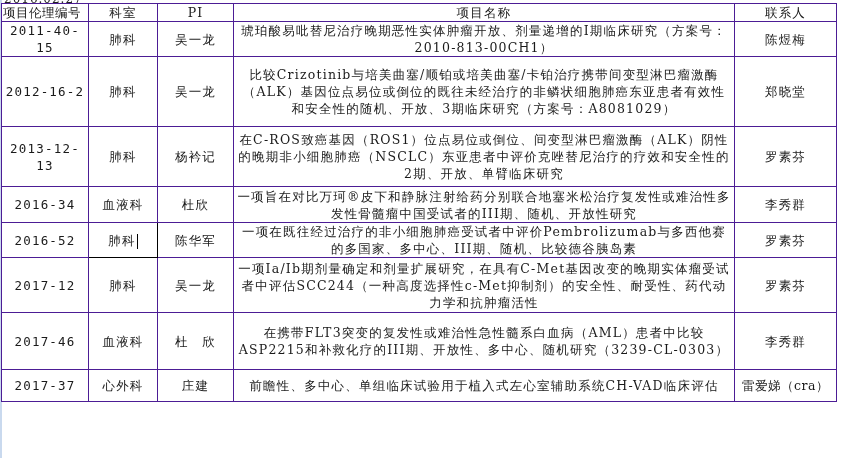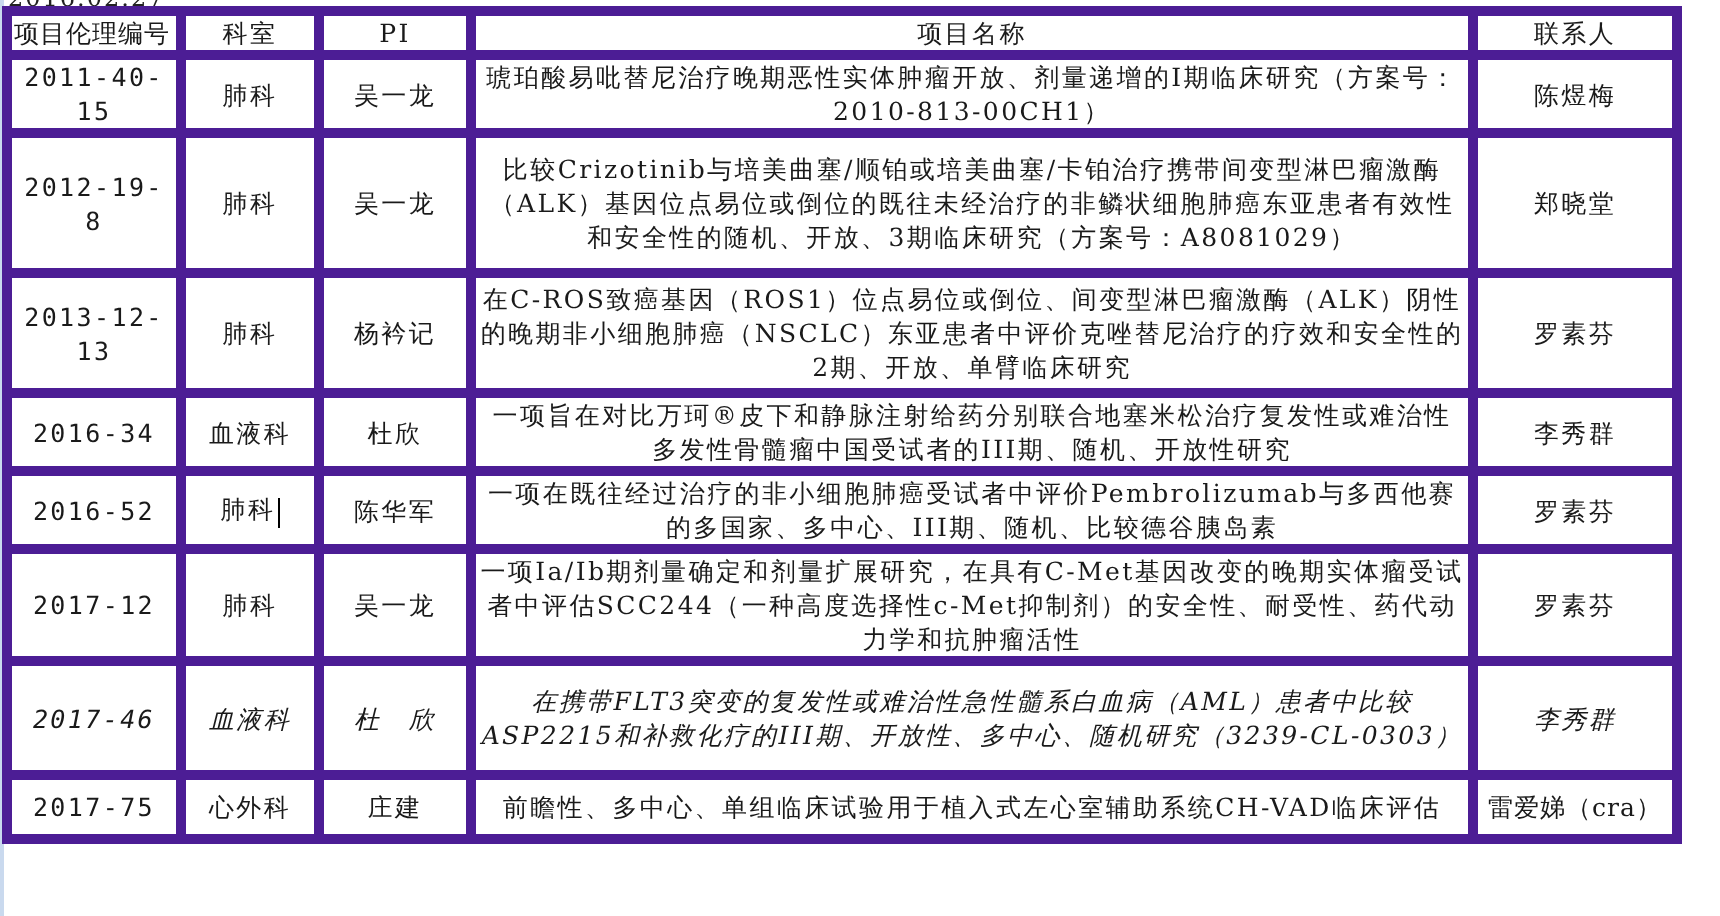--- a/index.html
+++ b/index.html
@@ -18,21 +18,21 @@
   }
   .clipped-row span {
     position: absolute; left: 4px; top: 0; font-size: 12px; letter-spacing: 1px; color:#222;
   }
   table.sheet {
     position: absolute; left: 1px; top: 3px;
     border-collapse: collapse; table-layout: fixed;
     font-size: 12.5px; line-height: 17px;
   }
   table.sheet td, table.sheet th {
-    border: 5px solid #4c1d95; padding: 0 2px; text-align: center; vertical-align: middle;
+    border: 1px solid #4c1d95; padding: 0 2px; text-align: center; vertical-align: middle;
     font-weight: normal; overflow: hidden; letter-spacing: 1.2px;
   }
   table.sheet th { height: 17px; font-size: 12.5px; }
   .c1 { width: 87px; }
   .c2 { width: 69px; }
   .c3 { width: 76px; }
   .c4 { width: 501px; }
   .c5 { width: 102px; }
   td.title { letter-spacing: 1.6px; padding: 0 4px; }
   td.mono { font-family: "DejaVu Sans Mono", "Liberation Mono", monospace; font-size: 12.5px; letter-spacing: 0.4px; margin-left: 32px; }
@@ -71,21 +71,21 @@
   </thead>
   <tbody>
     <tr style="height:34px;">
       <td class="mono">2011-40-15</td>
       <td>肺科</td>
       <td>吴一龙</td>
       <td class="title">琥珀酸易吡替尼治疗晚期恶性实体肿瘤开放、剂量递增的I期临床研究（方案号：2010-813-00CH1）</td>
       <td>陈煜梅</td>
     </tr>
     <tr style="height:70px;">
-      <td class="mono">2012-19-8</td>
+      <td class="mono">2012-16-2</td>
       <td>肺科</td>
       <td>吴一龙</td>
       <td class="title">比较Crizotinib与培美曲塞/顺铂或培美曲塞/卡铂治疗携带间变型淋巴瘤激酶（ALK）基因位点易位或倒位的既往未经治疗的非鳞状细胞肺癌东亚患者有效性和安全性的随机、开放、3期临床研究（方案号：A8081029）</td>
       <td>郑晓堂</td>
     </tr>
     <tr style="height:60px;">
       <td class="mono">2013-12-13</td>
       <td>肺科</td>
       <td>杨衿记</td>
       <td class="title">在C-ROS致癌基因（ROS1）位点易位或倒位、间变型淋巴瘤激酶（ALK）阴性的晚期非小细胞肺癌（NSCLC）东亚患者中评价克唑替尼治疗的疗效和安全性的2期、开放、单臂临床研究</td>
@@ -105,29 +105,29 @@
       <td class="title">一项在既往经过治疗的非小细胞肺癌受试者中评价Pembrolizumab与多西他赛的多国家、多中心、III期、随机、比较德谷胰岛素</td>
       <td>罗素芬</td>
     </tr>
     <tr style="height:55px;">
       <td class="mono">2017-12</td>
       <td>肺科</td>
       <td>吴一龙</td>
       <td class="title">一项Ia/Ib期剂量确定和剂量扩展研究，在具有C-Met基因改变的晚期实体瘤受试者中评估SCC244（一种高度选择性c-Met抑制剂）的安全性、耐受性、药代动力学和抗肿瘤活性</td>
       <td>罗素芬</td>
     </tr>
-    <tr style="height:57px;font-style:italic;">
+    <tr style="height:57px;">
       <td class="mono">2017-46</td>
       <td>血液科</td>
       <td>杜　欣</td>
       <td class="title">在携带FLT3突变的复发性或难治性急性髓系白血病（AML）患者中比较ASP2215和补救化疗的III期、开放性、多中心、随机研究（3239-CL-0303）</td>
       <td>李秀群</td>
     </tr>
     <tr style="height:32px;">
-      <td class="mono">2017-75</td>
+      <td class="mono">2017-37</td>
       <td>心外科</td>
       <td>庄建</td>
       <td class="title">前瞻性、多中心、单组临床试验用于植入式左心室辅助系统CH-VAD临床评估</td>
       <td style="letter-spacing:0.5px;">雷爱娣（cra）</td>
     </tr>
   </tbody>
 </table>
 
 <div class="right-edge"></div>
 

